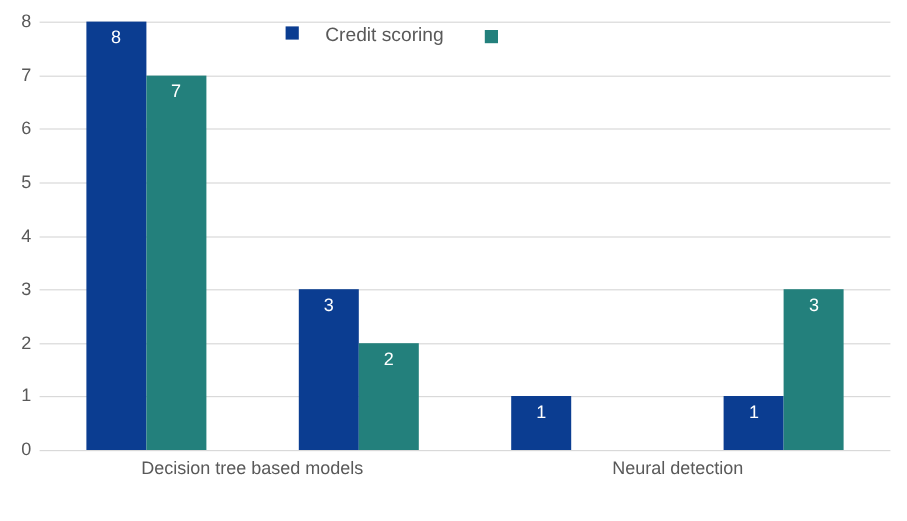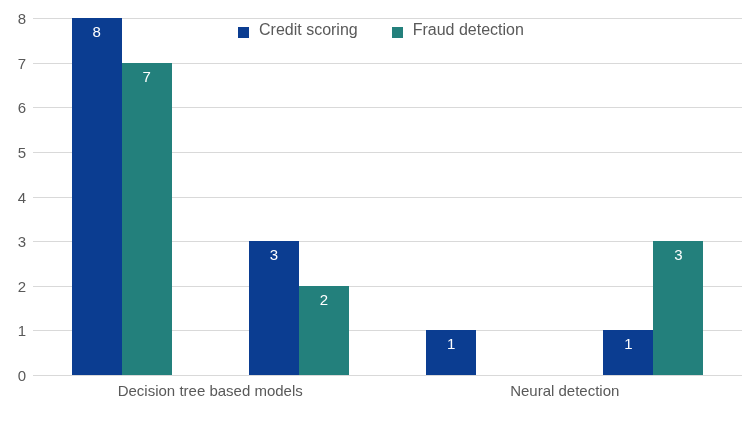--- a/index.html
+++ b/index.html
@@ -128,22 +128,22 @@
   .legend {
     position: absolute;
     left: 238px;
     top: 22px;
     display: flex;
     align-items: center;
     gap: 34px;
   }
   .legend-item {
     display: flex;
-    align-items: flex-end;
-    gap: 10px;
+    align-items: flex-start;
+    gap: 22px;
   }
   .legend-swatch {
     width: 11px;
     height: 11px;
     flex: 0 0 auto;
   }
   .legend-text {
     font-size: 16px;
     color: #595959;
     line-height: 1;
@@ -240,17 +240,16 @@
       <div class="x-label">Neural detection</div>
     </div>
 
   <div class="legend">
       <div class="legend-item">
         <span class="legend-swatch" style="background: rgb(11, 61, 145);"></span>
         <span class="legend-text">Credit scoring</span>
       </div>
       <div class="legend-item">
         <span class="legend-swatch" style="background: rgb(35, 128, 124);"></span>
-        <span class="legend-text">Fraud detection</span>
       </div>
     </div>
 
 </div>
 
 </body></html>

